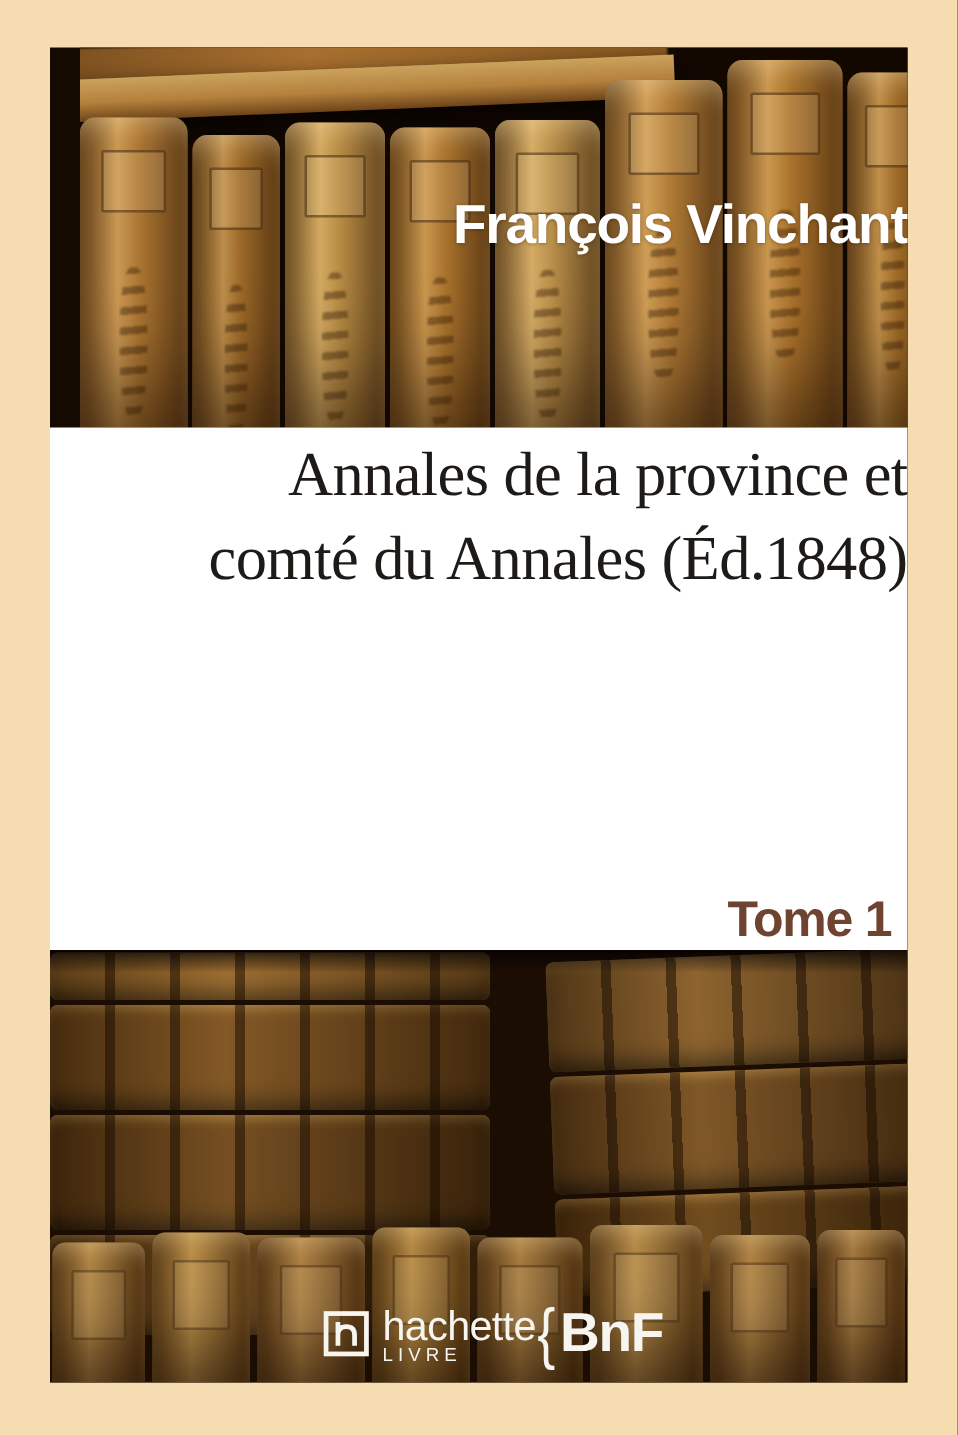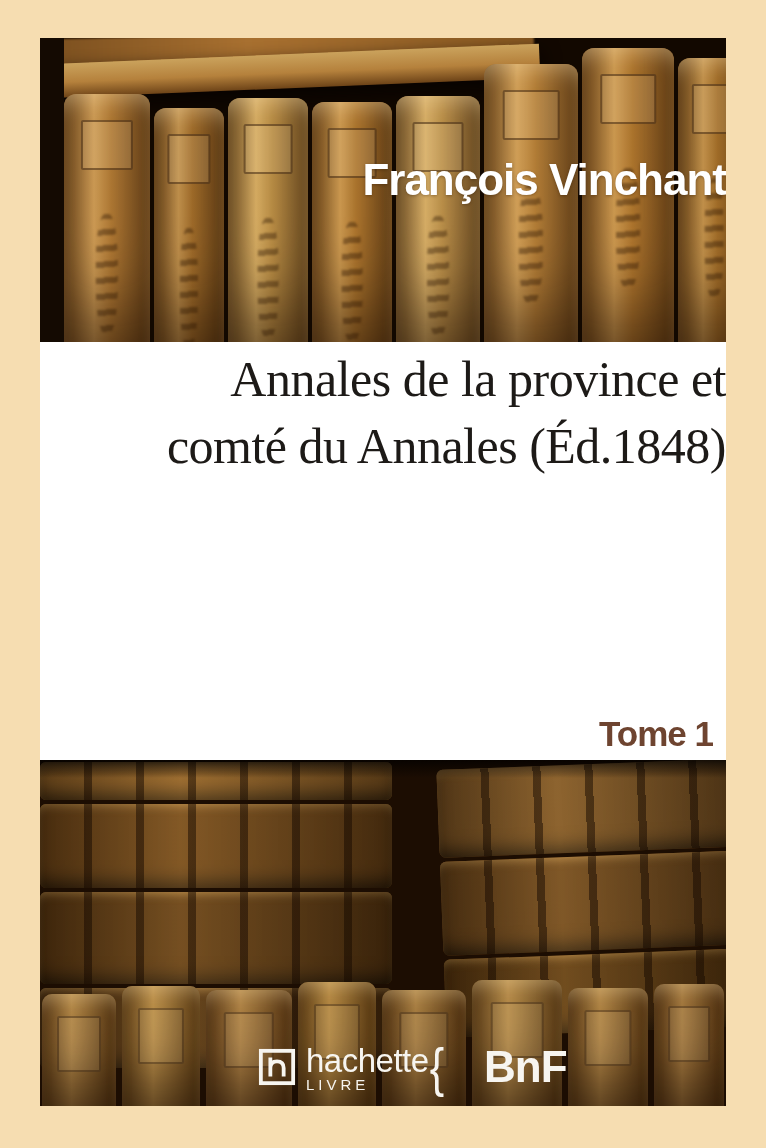--- a/index.html
+++ b/index.html
@@ -63,21 +63,21 @@
   
   .white-band{position:absolute;left:0;top:304px;width:686px;height:418px;background:var(--band-white);}
   .book-title{
     position:absolute;top:4px;right:0;width:100%;
     text-align:right;color:var(--title-text);
     font-family:"Liberation Serif","DejaVu Serif",serif;
     font-size:50px;line-height:67px;letter-spacing:-0.5px;padding-left:42px;
   }
   .tome{
     position:absolute;top:372px;right:13px;
-    font-size:35px;font-weight:bold;letter-spacing:-1px;
+    font-size:40px;font-weight:bold;letter-spacing:-1px;
     color:var(--tome-text);white-space:nowrap;
   }
   
   .photo-bottom{position:absolute;left:0;top:722px;width:686px;height:346px;background:#1c0d02;overflow:hidden;}
   .stack{position:absolute;top:0;height:100%;}
   .stack-left{left:0;width:352px;}
   .stack-right{left:396px;width:300px;transform:rotate(-2.2deg);transform-origin:left top;}
   .stack-row{
     position:absolute;left:0;right:0;border-radius:6px;
     box-shadow:inset 0 6px 10px -4px rgba(240,190,110,.55),inset 0 -12px 18px -6px rgba(0,0,0,.65);
@@ -104,21 +104,21 @@
   }
   
   .logos{position:absolute;left:0;top:0;width:100%;height:100%;z-index:5;}
   .hachette{position:absolute;left:218px;top:286px;display:flex;align-items:flex-start;color:var(--logo-white);}
   .hachette svg{display:block;margin-top:2px;}
   .hachette-text{margin-left:10px;display:flex;flex-direction:column;}
   .hachette-word{font-size:33px;line-height:30px;letter-spacing:-0.5px;font-weight:normal;}
   .livre-word{font-size:15px;line-height:16px;letter-spacing:4px;margin-top:1px;}
   .bnf{position:absolute;left:388px;top:280px;display:flex;align-items:center;color:var(--logo-white);}
   .bnf-bracket{font-size:54px;line-height:54px;font-weight:normal;transform:scaleX(.8);margin-right:2px;}
-  .bnf-word{font-size:44px;line-height:50px;font-weight:bold;letter-spacing:-1px;margin-left:36px;}
+  .bnf-word{font-size:44px;line-height:50px;font-weight:bold;letter-spacing:-1px;}
 </style>
 </head>
 <body>
 
 <div class="cover">
   <div class="photo">
 
     <div class="photo-top">
       <div class="upper-books"></div>
       <div class="shelf"></div>

